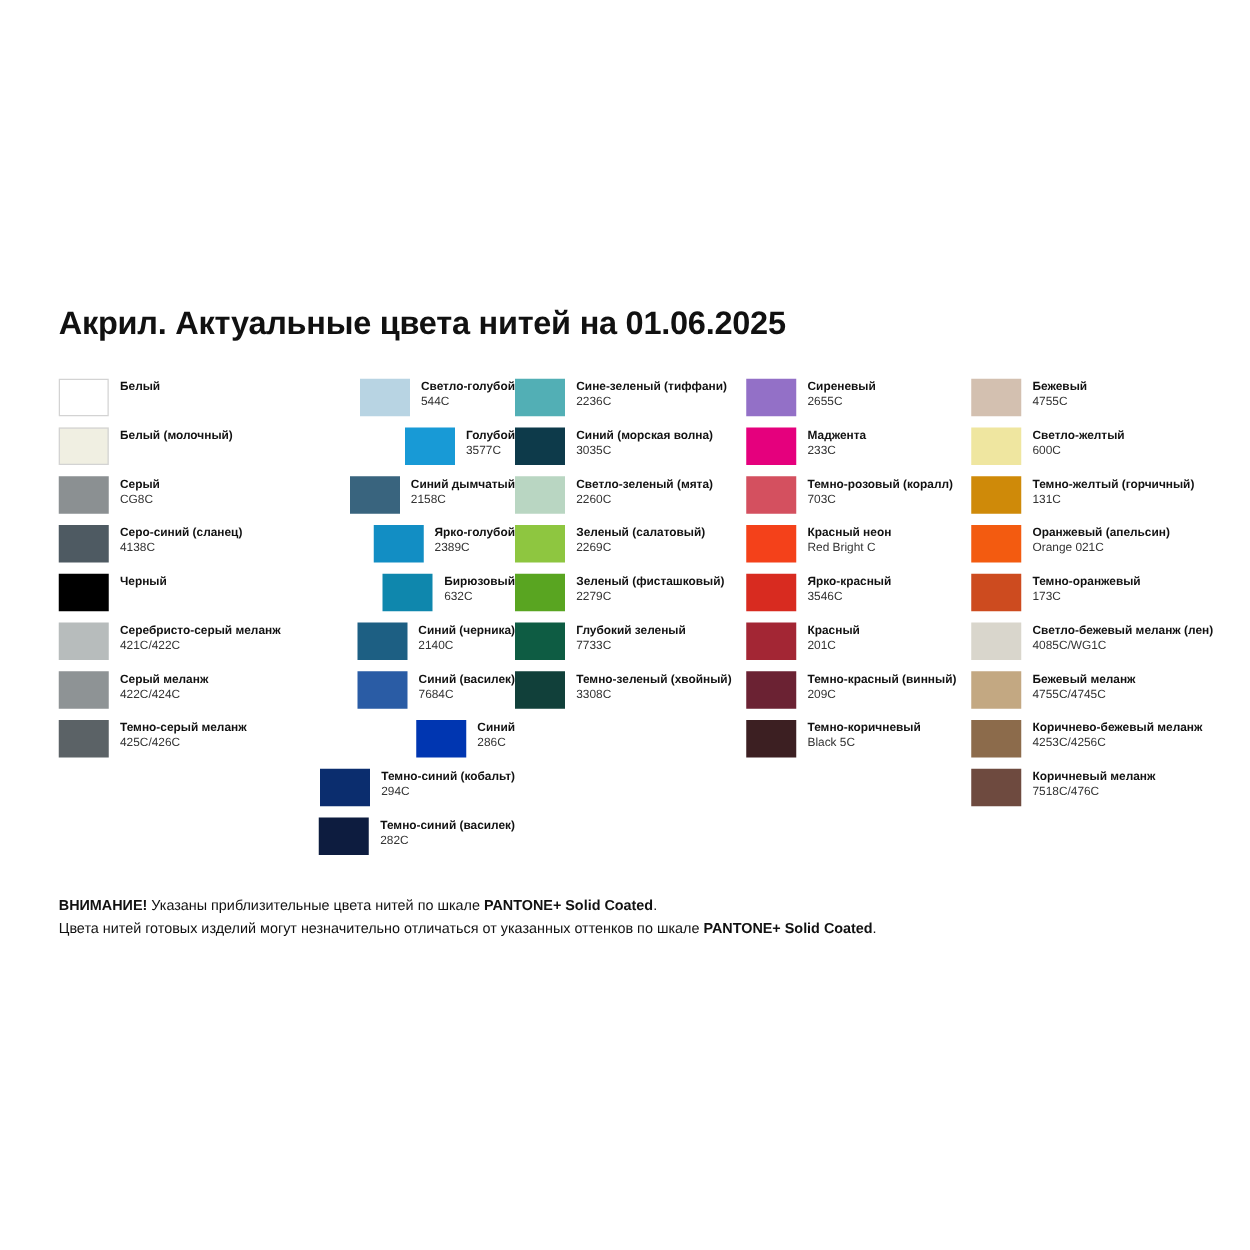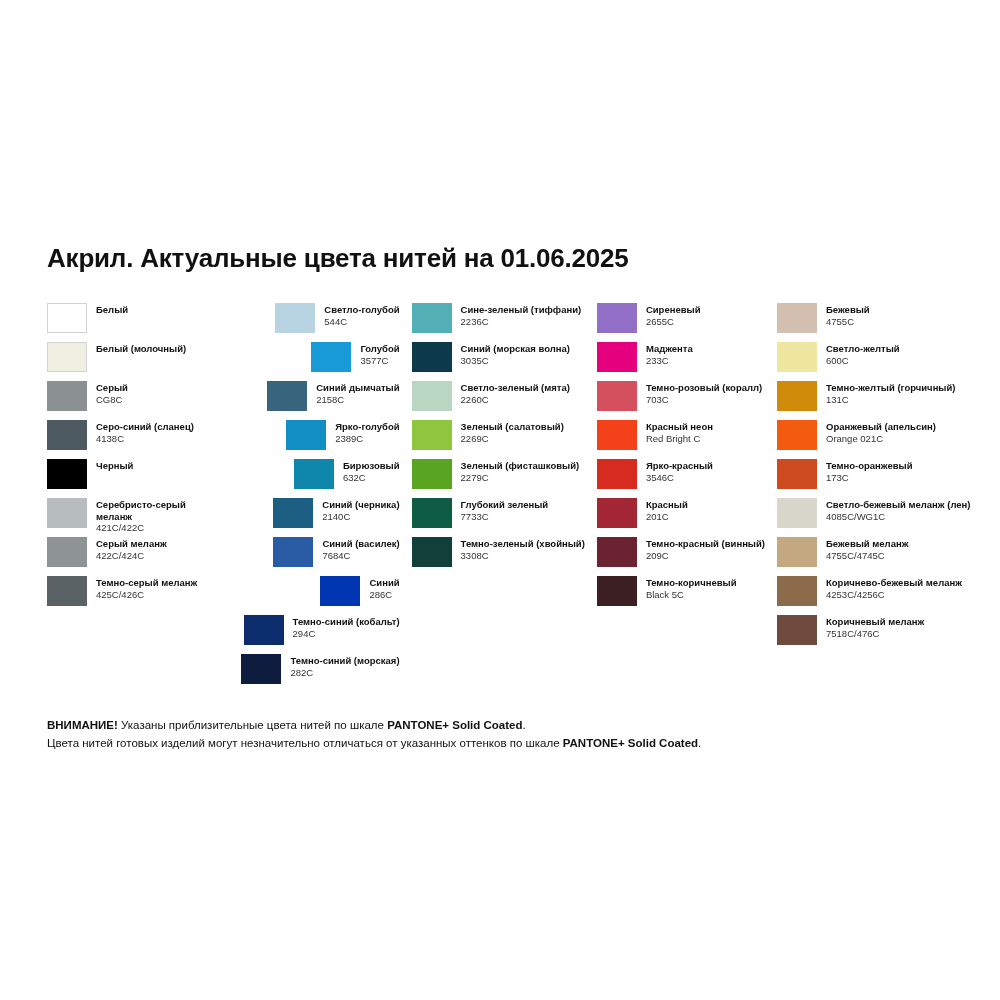--- a/index.html
+++ b/index.html
@@ -31,21 +31,21 @@
     letter-spacing: -0.2px;
     color: #111111;
   }
   .columns {
     position: absolute;
     left: 47px;
     top: 303px;
     width: 920px;
     display: flex;
     flex-direction: row;
-    gap: 12px;
+    gap: 0px;
   }
   .column {
     display: flex;
     flex-direction: column;
   }
   .col-0 { width: 185px; }
   .col-1 { width: 180px; align-items: flex-end; }
   .col-2 { width: 185px; }
   .col-3 { width: 180px; }
   .col-4 { width: 190px; }
@@ -227,21 +227,21 @@
       <div class="swatch-row">
         <div class="chip" style="background:#0b2d6e"></div>
         <div class="labels">
           <span class="name">Темно-синий (кобальт)</span>
           <span class="code">294C</span>
         </div>
       </div>
       <div class="swatch-row">
         <div class="chip" style="background:#0d1c3f"></div>
         <div class="labels">
-          <span class="name">Темно-синий (морская)</span>
+          <span class="name">Темно-синий (василек)</span>
           <span class="code">282C</span>
         </div>
       </div>
     </div>
 
     <div class="column col-2">
       <div class="swatch-row">
         <div class="chip" style="background:#52afb5"></div>
         <div class="labels">
           <span class="name">Сине-зеленый (тиффани)</span>

